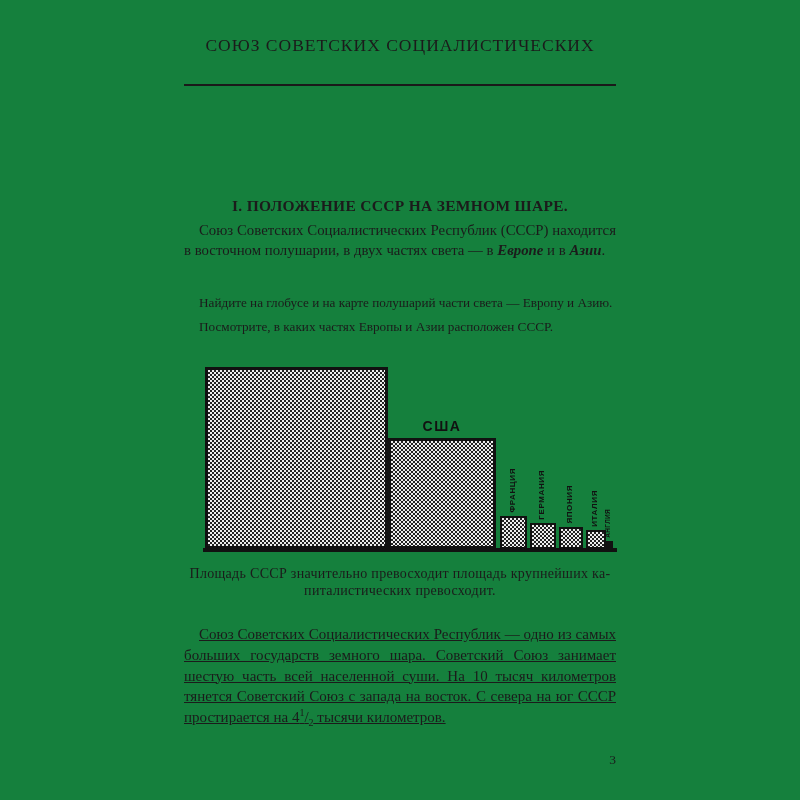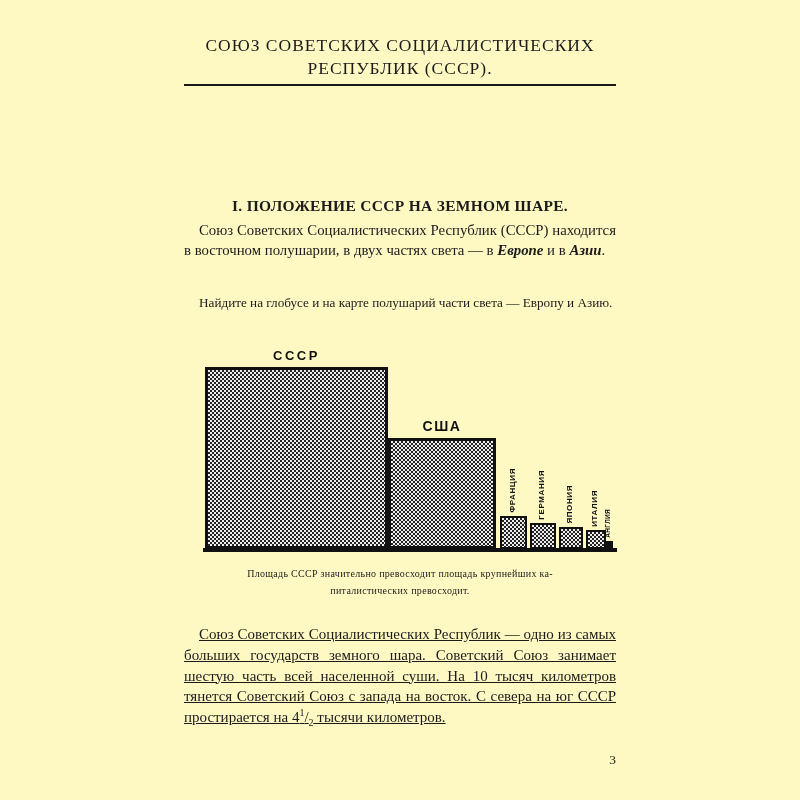--- a/index.html
+++ b/index.html
@@ -1,16 +1,16 @@
 <!DOCTYPE html>
 <html><head>
 <meta charset="utf-8">
 <style>
   html,body{margin:0;padding:0;background:#fff;}
-  #page{position:relative;width:800px;height:800px;background:#fef9c3;overflow:hidden;
+  #page{position:relative;width:800px;height:800px;background:#15803d;overflow:hidden;
         font-family:"Liberation Serif",serif;color:#1b1b1b;}
   .col{position:absolute;left:184px;width:432px;}
 
   
   #title{top:34px;text-align:center;font-size:17.5px;line-height:23px;letter-spacing:1px;}
   #title-rule{top:84px;border-top:2px solid #1a1a1a;height:0;}
 
   
   #heading{top:197px;text-align:center;font-weight:bold;font-size:15.5px;letter-spacing:.3px;}
 
@@ -34,52 +34,51 @@
   .bar.small{border-width:2px;}
   .bar.solid{background:#111;border-width:1px;}
   .hlabel{position:absolute;text-align:center;font-family:"Liberation Sans",sans-serif;
           font-weight:bold;color:#111;white-space:nowrap;}
   .vlabel{position:absolute;writing-mode:vertical-rl;transform:rotate(180deg);
           font-family:"Liberation Sans",sans-serif;font-weight:bold;color:#111;
           font-size:8px;letter-spacing:.6px;white-space:nowrap;}
   .vlabel.tiny{font-size:6.5px;letter-spacing:.3px;}
 
   
-  #caption{top:565px;text-align:center;font-size:10px;line-height:17px;letter-spacing:.3px;}
+  #caption{top:565px;text-align:center;font-size:14px;line-height:17px;letter-spacing:.3px;}
 
   
   #body-para{top:624px;font-size:15px;line-height:20.8px;text-decoration:underline;}
   sup,sub{font-size:10px;line-height:0;}
 
   
   #page-number{position:absolute;left:560px;top:752px;width:56px;text-align:right;font-size:13.5px;}
 </style>
 </head>
 <body>
 
 <div id="page">
 
   <div id="title" class="col">
     <div>СОЮЗ СОВЕТСКИХ СОЦИАЛИСТИЧЕСКИХ</div>
-    <div>РЕСПУБЛИК (СССР).</div>
   </div>
   <div id="title-rule" class="col"></div>
 
   <div id="intro" class="col para para-indent"><span>Союз Советских Социалистических Республик (СССР) находится в восточном полушарии, в двух частях света — в </span><span class="bi">Европе</span><span> и в </span><span class="bi">Азии</span><span>.</span></div>
 
   <div id="heading" class="col">I. ПОЛОЖЕНИЕ СССР НА ЗЕМНОМ ШАРЕ.</div>
 
   <div id="exercises" class="col para">
     <p>Найдите на глобусе и на карте полушарий части света — Европу и Азию.</p>
+    <p>Посмотрите, в каких частях Европы и Азии расположен СССР.</p>
   </div>
 
   <div id="chart">
     <div id="baseline"></div>
   <div class="bar" style="left: 0px; width: 183px; height: 182px;"></div>
-      <div class="hlabel" style="left: 0px; width: 183px; bottom: 189px; font-size: 13px; letter-spacing: 2.5px;">СССР</div>
       <div class="bar" style="left: 183px; width: 108px; height: 111px;"></div>
       <div class="hlabel" style="left: 183px; width: 108px; bottom: 118px; font-size: 14px; letter-spacing: 1.5px;">США</div>
       <div class="bar small" style="left: 295px; width: 27px; height: 33px;"></div>
       <div class="vlabel" style="left: 302.5px; bottom: 39px;">ФРАНЦИЯ</div>
       <div class="bar small" style="left: 325px; width: 26px; height: 26px;"></div>
       <div class="vlabel" style="left: 332px; bottom: 32px;">ГЕРМАНИЯ</div>
       <div class="bar small" style="left: 354px; width: 24px; height: 22px;"></div>
       <div class="vlabel" style="left: 360px; bottom: 28px;">ЯПОНИЯ</div>
       <div class="bar small" style="left: 381px; width: 20px; height: 19px;"></div>
       <div class="vlabel" style="left: 385px; bottom: 25px;">ИТАЛИЯ</div>

